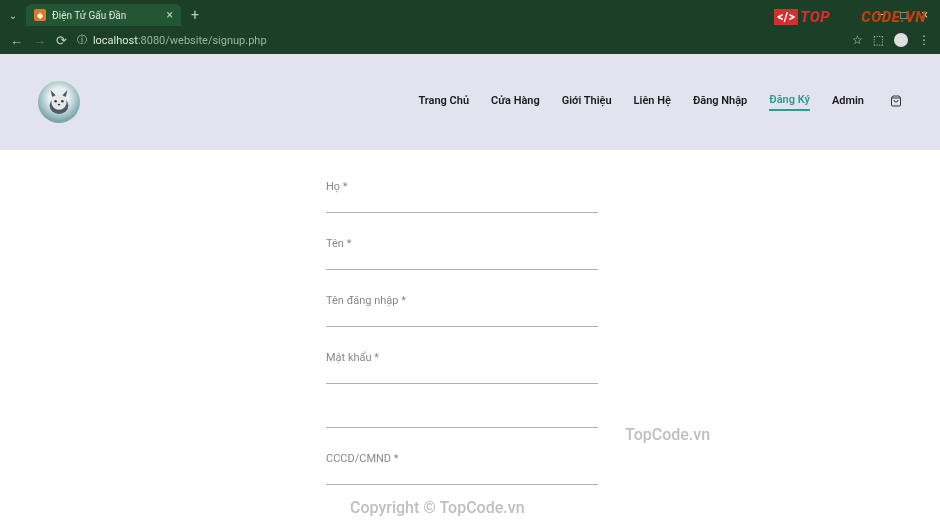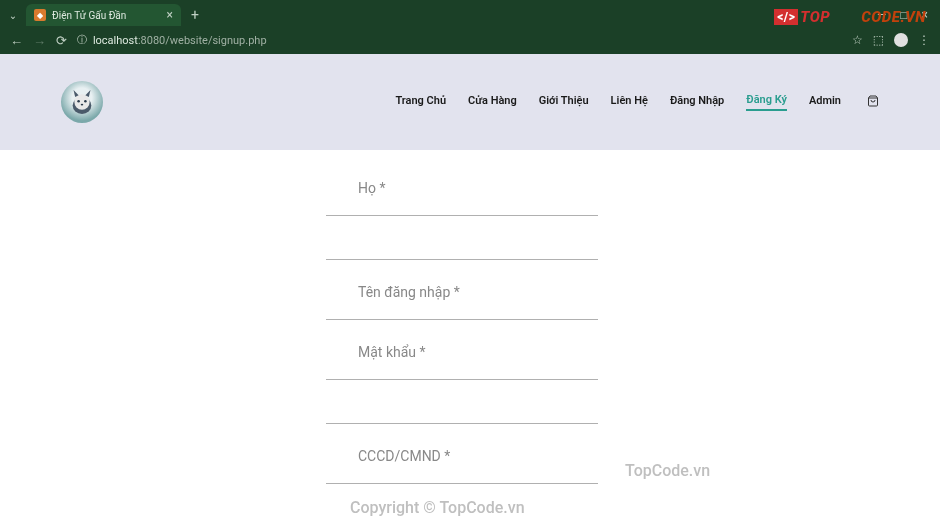--- a/index.html
+++ b/index.html
@@ -25,40 +25,40 @@
 .addr-path { color: #a0b0a4; }
 .ext-icons { display: flex; gap: 10px; align-items: center; font-size: 12px; }
 .avatar-ico { width: 14px; height: 14px; border-radius: 50%; background: #e0e0e0; }
 
 
 .page { height: calc(529px - 54px); overflow-y: auto; position: relative; }
 .page::-webkit-scrollbar { width: 12px; }
 .page::-webkit-scrollbar-track { background: #f0f0f0; }
 .page::-webkit-scrollbar-thumb { background: #c0c0c0; border-radius: 6px; }
 
-.site-header { background: #e2e3ee; height: 96px; display: flex; align-items: center; padding: 0 61px; gap: 44px; }
+.site-header { background: #e2e3ee; height: 96px; display: flex; align-items: center; padding: 0 38px; gap: 44px; }
 .logo { width: 42px; height: 42px; border-radius: 50%; background: radial-gradient(circle at 50% 40%, #e8f0f2 30%, #7ba8aa 70%); position: relative; display: flex; align-items: center; justify-content: center; }
 .logo svg { width: 34px; height: 34px; }
 .nav { margin-left: auto; display: flex; gap: 22px; align-items: center; }
 .nav-link { font-size: 11px; font-weight: 600; color: #1a1a1a; text-decoration: none; padding-bottom: 3px; }
 .nav-link.active { color: #2a9d8f; border-bottom: 2px solid #2a9d8f; text-align: right; }
 .cart-icon { font-size: 12px; color: #333; margin-left: 4px; }
 
 .form-area { max-width: 272px; margin: 30px auto 0 326px; padding-bottom: 50px; }
 .field { position: relative; margin-bottom: 24px; }
-.field-label { font-size: 14px; color: #888; display: block; margin-left: 32px; }
+.field-label { font-size: 11px; color: #888; display: block; }
 .field-label .req { color: #888; }
 .field-line { border: none; border-bottom: 1px solid #b0b0b0; width: 100%; font-size: 10px; padding: 2px 0; background: transparent; outline: none; }
 
 
 .wm-logo { position: absolute; top: 8px; right: 14px; z-index: 100; font-size: 15px; font-weight: 800; font-style: italic; letter-spacing: 0.5px; display: flex; align-items: center; gap: 2px; }
 .wm-logo .wm-ico { background: #d32f2f; color: #fff; padding: 1px 3px; font-size: 12px; font-style: normal; }
 .wm-logo .wm-top { color: #d32f2f; text-align: right; }
 .wm-logo .wm-code { color: #c2410c; margin-left: 29px; }
-.wm-text1 { position: absolute; top: 461px; left: 625px; font-size: 16px; color: rgba(128,128,128,0.5); font-weight: 500; z-index: 50; }
+.wm-text1 { position: absolute; top: 425px; left: 625px; font-size: 16px; color: rgba(128,128,128,0.5); font-weight: 500; z-index: 50; }
 .wm-text2 { position: absolute; top: 498px; left: 350px; font-size: 16px; color: rgba(128,128,128,0.5); font-weight: 500; z-index: 50; text-align: right; }
 </style>
 </head>
 <body>
 
 <div class="browser-chrome">
   <div class="tab-row">
     <div class="back-tab-v">⌄</div>
     <div class="tab">
       <span class="tab-favicon">◆</span>
@@ -121,20 +121,21 @@
       </span>
     </nav>
   </div>
 
   <div class="form-area">
     <div class="field">
       <label class="field-label"><span>Họ</span> <span class="req">*</span></label>
       <input class="field-line" type="text" style="">
     </div>
     <div class="field">
+      <label class="field-label"><span>Tên</span> <span class="req">*</span></label>
       <input class="field-line" type="text" style="">
     </div>
     <div class="field">
       <label class="field-label"><span>Tên đăng nhập</span> <span class="req">*</span></label>
       <input class="field-line" type="text" style="">
     </div>
     <div class="field">
       <label class="field-label"><span>Mật khẩu</span> <span class="req">*</span></label>
       <input class="field-line" type="password" style="">
     </div>

